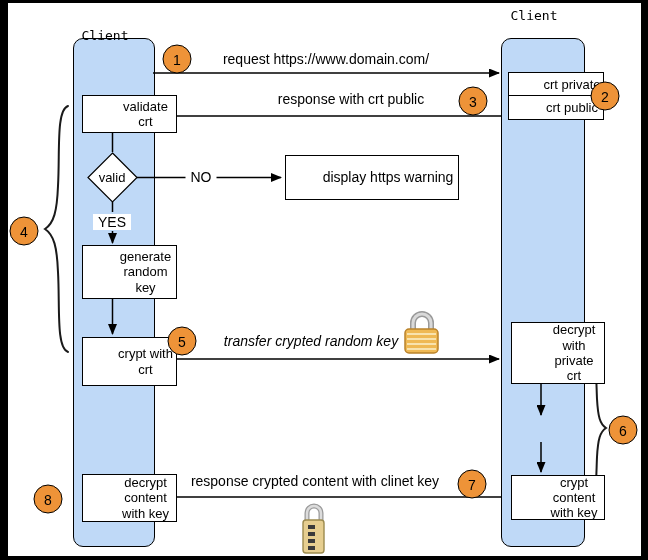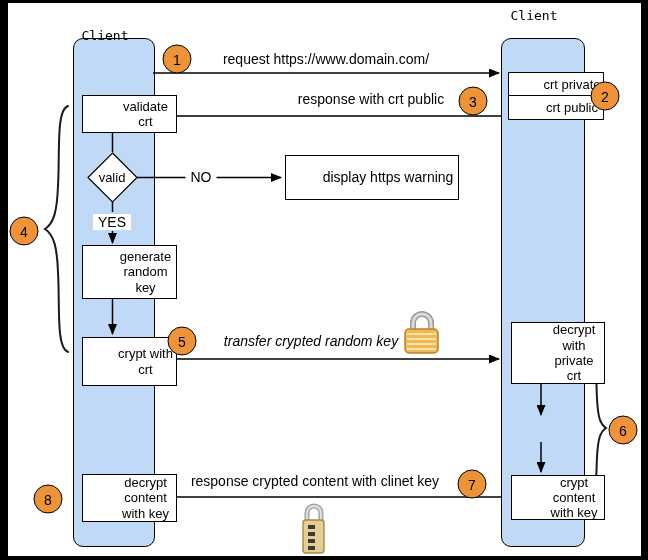--- a/index.html
+++ b/index.html
@@ -112,21 +112,21 @@
   <div class="node" style="left:508px;top:95px;width:62px;height:23px;">crt public</div>
   <div class="node" style="left:511px;top:322px;width:60px;height:60px;">decrypt
 with
 private
 crt</div>
   <div class="node" style="left:511px;top:475px;width:60px;height:43px;">crypt
 content
 with key</div>
 
   <div class="msg" style="left:326px;top:59px;">request https://www.domain.com/</div>
-  <div class="msg" style="left:371px;top:99px;">response with crt public</div>
+  <div class="msg" style="left:351px;top:99px;">response with crt public</div>
   <div class="msg" style="left:311px;top:341px;font-style:italic;">transfer crypted random key</div>
   <div class="msg" style="left:315px;top:481px;">response crypted content with clinet key</div>
 
   <div class="step" style="left:177px;top:59px;">1</div>
   <div class="step" style="left:605px;top:96px;">2</div>
   <div class="step" style="left:473px;top:101px;">3</div>
   <div class="step" style="left:24px;top:231px;">4</div>
   <div class="step" style="left:182px;top:341px;">5</div>
   <div class="step" style="left:623px;top:430px;">6</div>
   <div class="step" style="left:472px;top:484px;">7</div>

